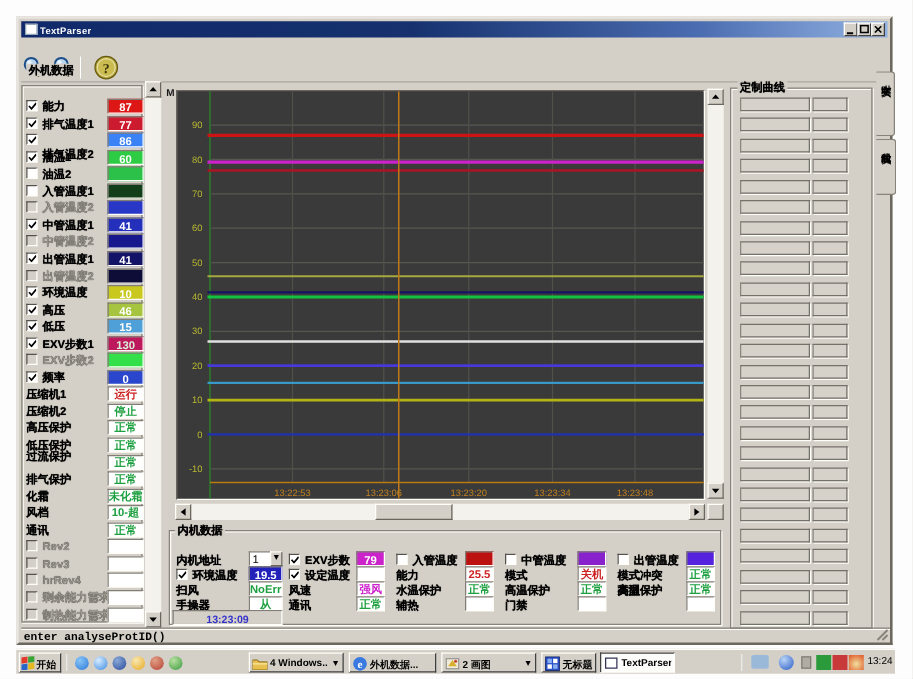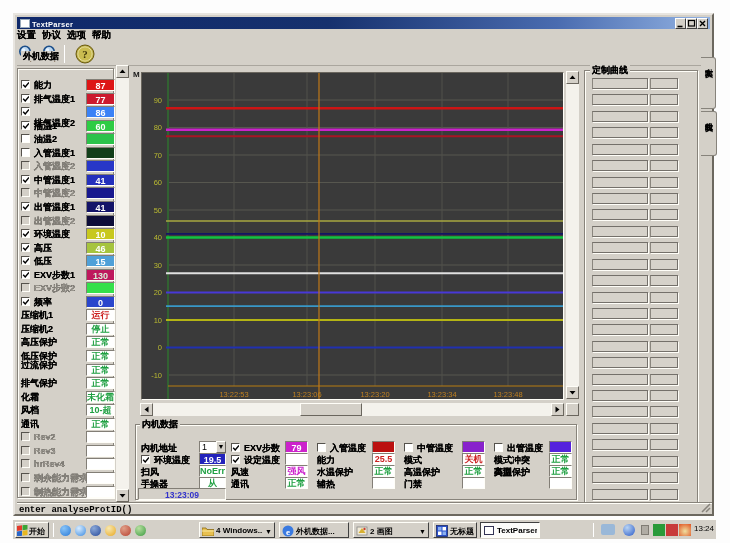--- a/index.html
+++ b/index.html
@@ -35,26 +35,20 @@
 <span class="wbtn" style="right:24px"><svg width="9" height="9">
           <line x1="1.5" y1="7.5" x2="6.5" y2="7.5" stroke="#000" stroke-width="1.6"></line>
         </svg></span>
       <span class="wbtn" style="right:13px"><svg width="9" height="9">
           <rect x="1.5" y="1.5" width="6" height="5.5" fill="none" stroke="#000" stroke-width="1.2"></rect>
         </svg></span>
       <span class="wbtn" style="right:2px"><svg width="9" height="9">
           <path d="M2 2 L7 7 M7 2 L2 7" stroke="#000" stroke-width="1.4"></path>
         </svg></span>
     </div>
-<div id="menu">
-<span style="left:0px">设置</span>
-<span style="left:25px">协议</span>
-<span style="left:50px">选项</span>
-<span style="left:75px">帮助</span>
-</div>
 <div id="tool">
 <svg class="abs" style="left:0px;top:1px" width="20" height="20" viewBox="0 0 20 20">
 <circle cx="8" cy="7.5" r="5.2" fill="#bcd6ee" stroke="#1c4f8a" stroke-width="1.6"></circle>
 <circle cx="6.5" cy="6" r="1.8" fill="#e8f4ff"></circle>
 <rect x="11.2" y="10.2" width="7" height="3.4" rx="1" transform="rotate(45 11.2 10.2)" fill="#8a5a28" stroke="#503214" stroke-width=".7"></rect>
 <path d="M4.8 10.4 L11 10.4" stroke="#1c4f8a" stroke-width="1.2"></path>
       </svg>
 <svg class="abs" style="left:24px;top:1px" width="20" height="20" viewBox="0 0 20 20">
 <circle cx="8" cy="7.5" r="5.2" fill="#bcd6ee" stroke="#1c4f8a" stroke-width="1.6"></circle>
 <circle cx="6.5" cy="6" r="1.8" fill="#e8f4ff"></circle>

